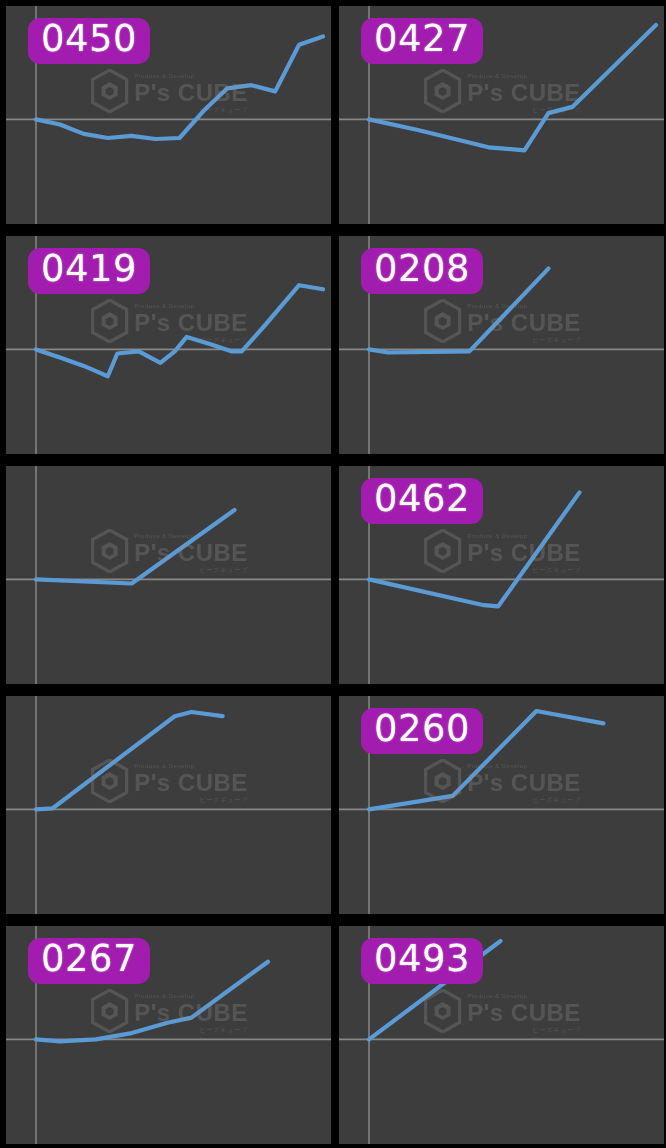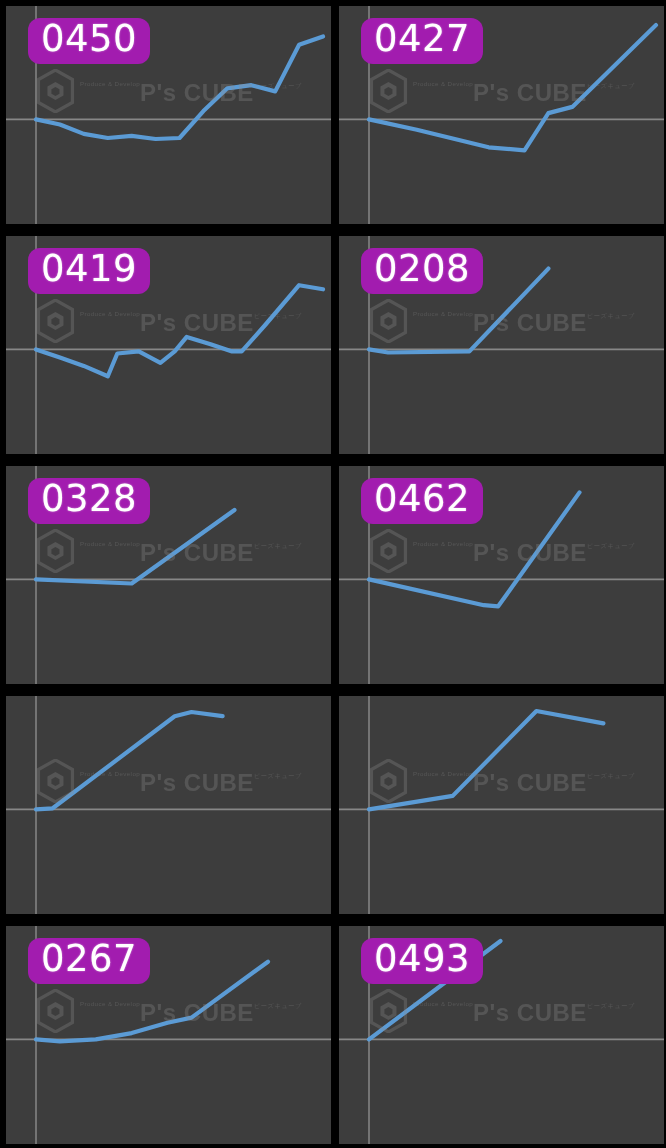--- a/index.html
+++ b/index.html
@@ -56,21 +56,21 @@
     pointer-events: none;
     user-select: none;
   }
   .wm-hex {
     width: 40px;
     height: 44px;
     flex: 0 0 auto;
   }
   .wm-text {
     display: flex;
-    flex-direction: row;
+    flex-direction: column;
     justify-content: space-between;
     line-height: 1;
   }
   .wm-top {
     font-size: 6.2px;
     color: #8d8d8d;
     letter-spacing: 0.4px;
     margin-bottom: 1px;
     white-space: nowrap;
   }
@@ -204,21 +204,20 @@
             <path d="M20 1 L37 10.5 L37 33.5 L20 43 L3 33.5 L3 10.5 Z" fill="none" stroke="#8d8d8d" stroke-width="3.2"></path>
             <path d="M20 13 L28 17.5 L28 26.5 L20 31 L12 26.5 L12 17.5 Z" fill="#8d8d8d"></path>
             <path d="M20 18 L24 20.3 L24 24.7 L20 27 L16 24.7 L16 20.3 Z" fill="#3d3d3d"></path>
           </svg></span>
         <span class="wm-text">
           <span class="wm-top">Produce &amp; Develop</span>
           <span class="wm-main">P's CUBE</span>
           <span class="wm-bot">ピーズキューブ</span>
         </span>
       </div>
-      <div class="badge">0328</div>
     </div>
     <div class="panel">
       <svg class="chart" viewBox="0 0 325 218" preserveAspectRatio="none" xmlns="http://www.w3.org/2000/svg">
         <line x1="30" y1="0" x2="30" y2="218" stroke="#9a9a9a" stroke-width="1.6" opacity="0.75"></line>
         <line x1="0" y1="113.4" x2="325" y2="113.4" stroke="#9a9a9a" stroke-width="1.6" opacity="0.8"></line>
         <polyline points="30.0,113.4 144.8,139.2 159.2,140.3 240.5,26.4" fill="none" stroke="#5b9bd5" stroke-width="4.2" stroke-linejoin="round" stroke-linecap="round"></polyline>
       </svg>
       <div class="watermark">
         <span><svg class="wm-hex" viewBox="0 0 40 44" xmlns="http://www.w3.org/2000/svg">
             <path d="M20 1 L37 10.5 L37 33.5 L20 43 L3 33.5 L3 10.5 Z" fill="none" stroke="#8d8d8d" stroke-width="3.2"></path>
@@ -263,20 +262,21 @@
             <path d="M20 1 L37 10.5 L37 33.5 L20 43 L3 33.5 L3 10.5 Z" fill="none" stroke="#8d8d8d" stroke-width="3.2"></path>
             <path d="M20 13 L28 17.5 L28 26.5 L20 31 L12 26.5 L12 17.5 Z" fill="#8d8d8d"></path>
             <path d="M20 18 L24 20.3 L24 24.7 L20 27 L16 24.7 L16 20.3 Z" fill="#3d3d3d"></path>
           </svg></span>
         <span class="wm-text">
           <span class="wm-top">Produce &amp; Develop</span>
           <span class="wm-main">P's CUBE</span>
           <span class="wm-bot">ピーズキューブ</span>
         </span>
       </div>
+      <div class="badge">0260</div>
     </div>
     <div class="panel">
       <svg class="chart" viewBox="0 0 325 218" preserveAspectRatio="none" xmlns="http://www.w3.org/2000/svg">
         <line x1="30" y1="0" x2="30" y2="218" stroke="#9a9a9a" stroke-width="1.6" opacity="0.75"></line>
         <line x1="0" y1="113.4" x2="325" y2="113.4" stroke="#9a9a9a" stroke-width="1.6" opacity="0.8"></line>
         <polyline points="30.0,113.4 53.9,115.4 89.8,113.4 125.7,107.1 161.5,96.8 185.5,91.6 262.0,35.7" fill="none" stroke="#5b9bd5" stroke-width="4.2" stroke-linejoin="round" stroke-linecap="round"></polyline>
       </svg>
       <div class="watermark">
         <span><svg class="wm-hex" viewBox="0 0 40 44" xmlns="http://www.w3.org/2000/svg">
             <path d="M20 1 L37 10.5 L37 33.5 L20 43 L3 33.5 L3 10.5 Z" fill="none" stroke="#8d8d8d" stroke-width="3.2"></path>

